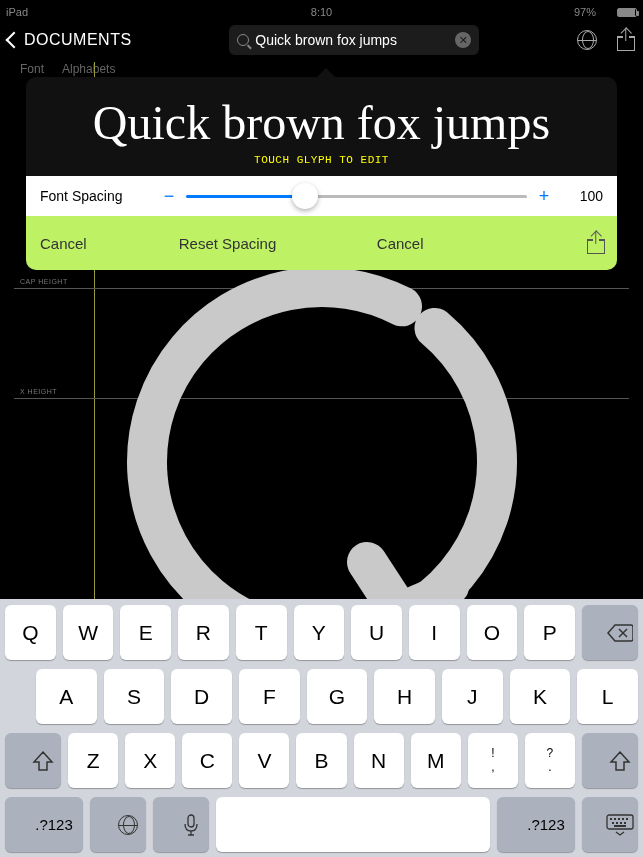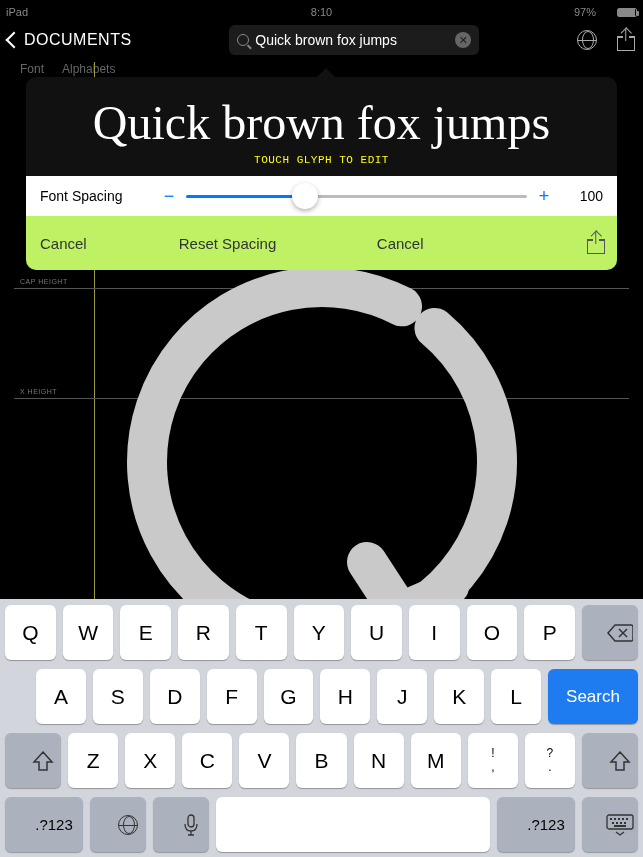--- a/index.html
+++ b/index.html
@@ -179,21 +179,20 @@
     <div class="row2pad"></div>
     <div class="key">A</div>
     <div class="key">S</div>
     <div class="key">D</div>
     <div class="key">F</div>
     <div class="key">G</div>
     <div class="key">H</div>
     <div class="key">J</div>
     <div class="key">K</div>
     <div class="key">L</div>
-    <div class="key blue kw-search">Search</div>
   </div>
   <div class="krow">
     <div class="key func shift kw-s">
       <svg viewBox="0 0 22 22">
           <path d="M11 2 L20 12 L15 12 L15 20 L7 20 L7 12 L2 12 Z" fill="none" stroke="#333" stroke-width="1.5"></path>
         </svg>
     </div>
     <div class="key">Z</div>
     <div class="key">X</div>
     <div class="key">C</div>

